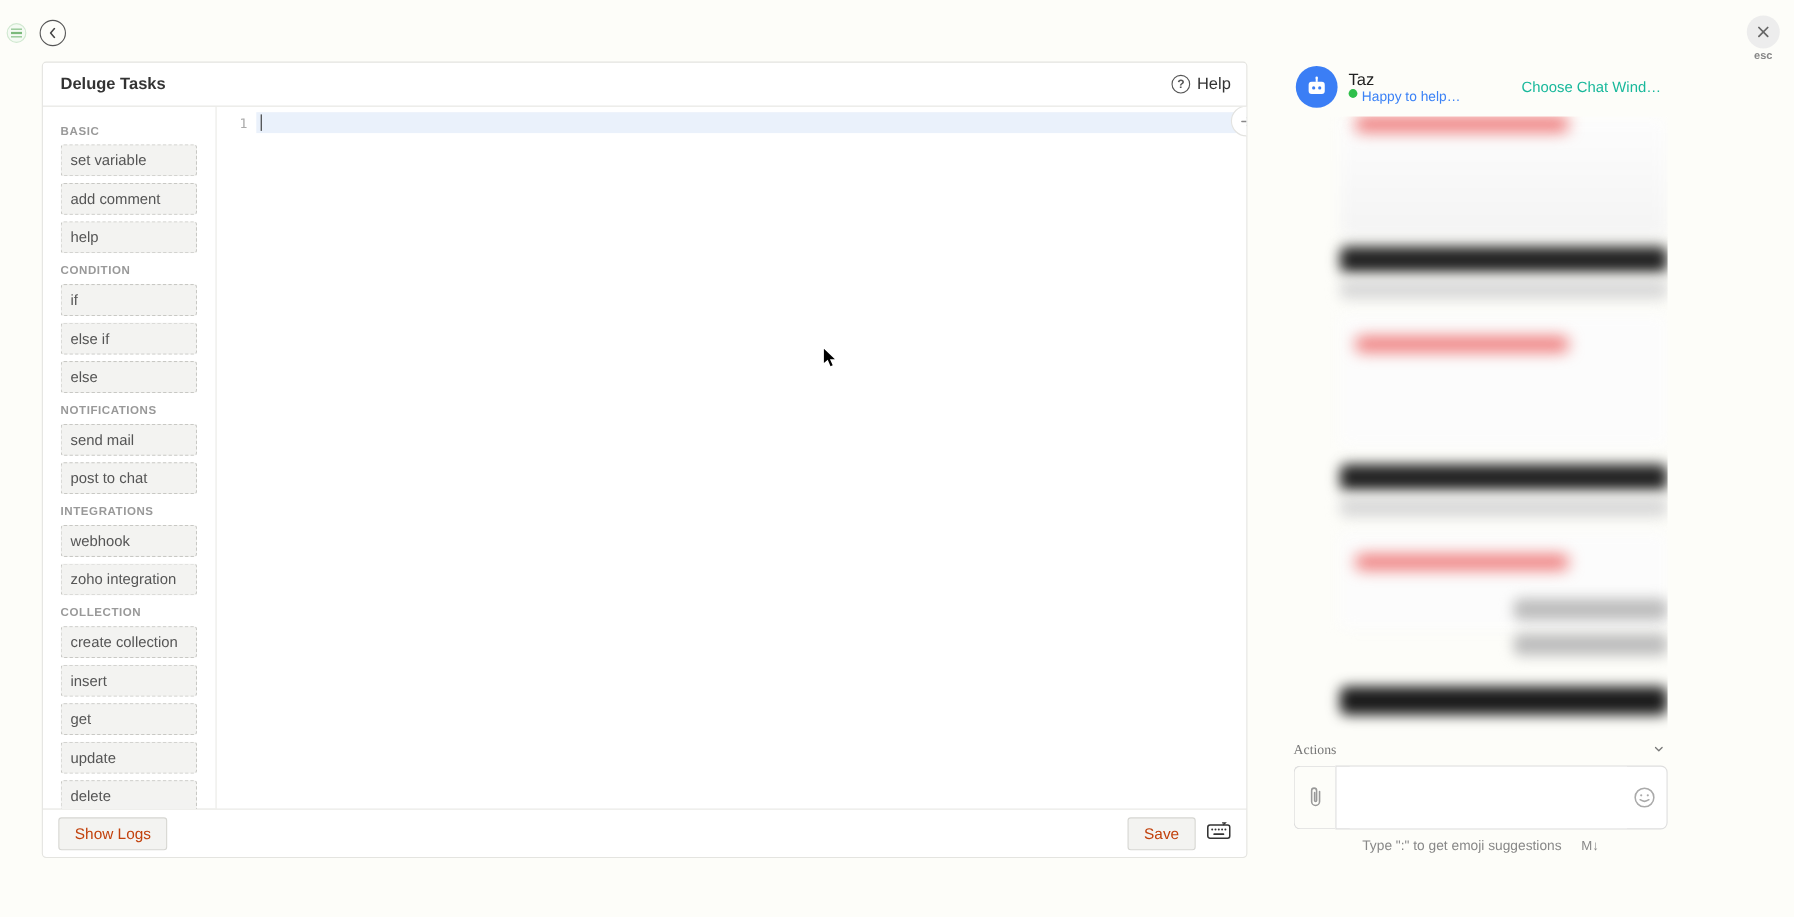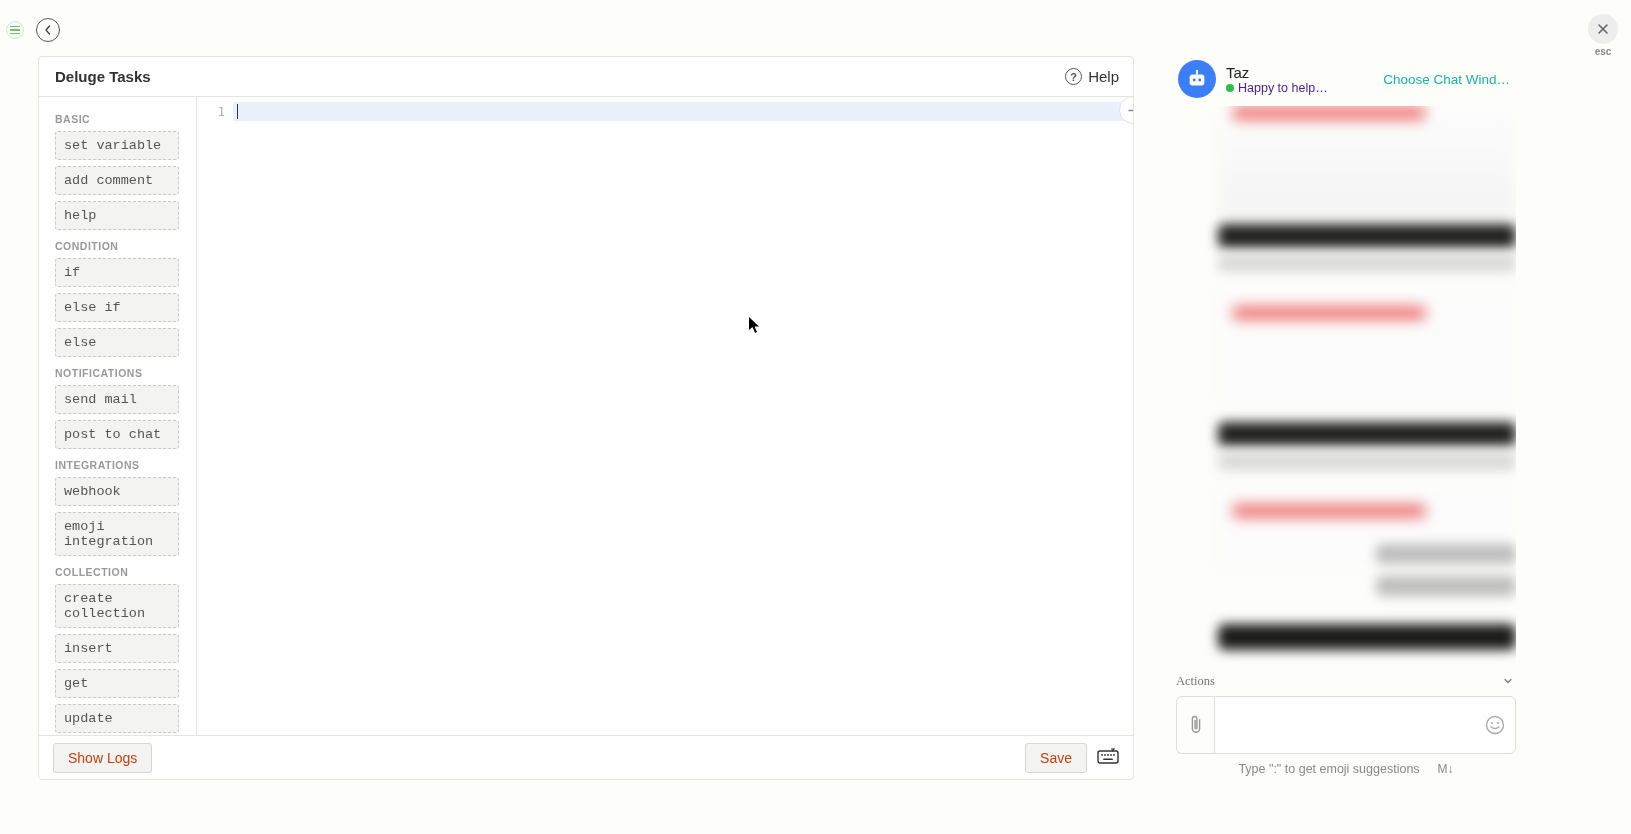--- a/index.html
+++ b/index.html
@@ -30,21 +30,21 @@
   .esc-label { font-size:10px; color:#888; margin-top:2px;}
 
   
   .editor-panel { position:absolute; top:56px; left:38px; width:1096px; height:724px; border:1px solid #e4e4e0; border-radius:4px; background:#fff; display:flex; flex-direction:column; }
   .panel-header { height:40px; border-bottom:1px solid #e4e4e0; display:flex; align-items:center; padding:0 16px; font-size:15px; font-weight:600; color:#333; position:relative;}
   .panel-header .help { position:absolute; right:14px; display:flex; align-items:center; gap:6px; font-weight:500; font-size:15px; color:#333;}
   .panel-body { flex:1; display:flex; position:relative; overflow:hidden;}
   .tasks-sidebar { width:158px; border-right:1px solid #e4e4e0; overflow-y:auto; padding:12px 8px 12px 16px;}
   .task-cat { font-size:10.5px; letter-spacing:0.5px; color:#999; font-weight:600; margin-top:10px; margin-bottom:6px; text-transform:uppercase;}
   .task-cat:first-child { margin-top:4px;}
-  .task-item { display:block; width:124px; padding:6px 8px; margin-bottom:6px; font-size:13.5px; color:#555; background:#f3f3f1; border:1px dashed #c8c8c4; border-radius:3px; cursor:pointer;font-family:Liberation Mono, monospace;}
+  .task-item { display:block; width:124px; padding:6px 8px; margin-bottom:6px; font-size:13.5px; color:#555; background:#f3f3f1; border:1px dashed #c8c8c4; border-radius:3px; cursor:pointer;}
   .code-area { flex:1; position:relative; background:#fff;}
   .gutter { position:absolute; left:0; top:0; width:36px; height:100%; text-align:right; padding:8px 8px 0 0; color:#aaa; font-size:12px; font-family:Menlo,Consolas,monospace;}
   .code-line-hl { position:absolute; left:36px; right:0; top:5px; height:19px; background:#eaf1fb;}
   .cursor-blink { position:absolute; left:40px; top:7px; width:1px; height:15px; background:#333;}
   .code-forward { position:absolute; right:-14px; top:-1px; width:28px; height:28px; background:#fff; border:1px solid #e3e3e0; border-radius:50%; display:flex; align-items:center; justify-content:center;}
   .code-forward svg { width:13px; height:13px; }
 
   .mouse-cursor { position:absolute; left:748px; top:316px; width:13px; height:18px; pointer-events:none;}
   .mouse-cursor svg { width:13px; height:18px;}
 
@@ -54,21 +54,21 @@
   .footer-spacer { flex:1;}
   .keyboard-icon { width:22px; height:16px; }
 
   
   .chat-panel { position:absolute; top:56px; right:115px; width:340px; height:724px; display:flex; flex-direction:column;}
   .chat-header { height:46px; display:flex; align-items:center; padding:0 6px 0 2px;}
   .avatar { width:38px; height:38px; border-radius:50%; background:#3b7ef5; display:flex; align-items:center; justify-content:center; margin-right:10px;}
   .avatar svg { width:22px; height:22px;}
   .chat-user { display:flex; flex-direction:column;}
   .chat-name { font-size:15px; font-weight:400; color:#222;}
-  .chat-status { font-size:12.5px; color:#4c1d95; display:flex; align-items:center; gap:4px;}
+  .chat-status { font-size:12.5px; color:#3b82f6; display:flex; gap:4px;}
   .chat-status .dot { width:8px; height:8px; background:#2fbf4b; border-radius:50%;}
   .chat-header-spacer { flex:1;}
   .choose-window { font-size:13.5px; color:#18b89b; white-space:nowrap;}
 
   .chat-blur-area { flex:1; position:relative; overflow:hidden; margin-top:4px;}
   .blur-strip { position:absolute; left:42px; right:0; border-radius:6px; filter:blur(6px);}
   .bs1  { top:0;   height:110px; background:linear-gradient(#fdfdfd,#f4f4f4);}
   .bs1a { top:0;   height:14px;  background:#e77; left:56px; right:90px; filter:blur(7px);}
   .bs2  { top:118px; height:24px; background:#222;}
   .bs3  { top:148px; height:18px; background:#d9d9d9;}
@@ -146,21 +146,21 @@
       <div class="task-item">if</div>
       <div class="task-item">else if</div>
       <div class="task-item">else</div>
 
       <div class="task-cat">NOTIFICATIONS</div>
       <div class="task-item">send mail</div>
       <div class="task-item">post to chat</div>
 
       <div class="task-cat">INTEGRATIONS</div>
       <div class="task-item">webhook</div>
-      <div class="task-item">emoji integration</div>
+      <div class="task-item">zoho integration</div>
 
       <div class="task-cat">COLLECTION</div>
       <div class="task-item">create collection</div>
       <div class="task-item">insert</div>
       <div class="task-item">get</div>
       <div class="task-item">update</div>
       <div class="task-item">delete</div>
 
     </div>
 

